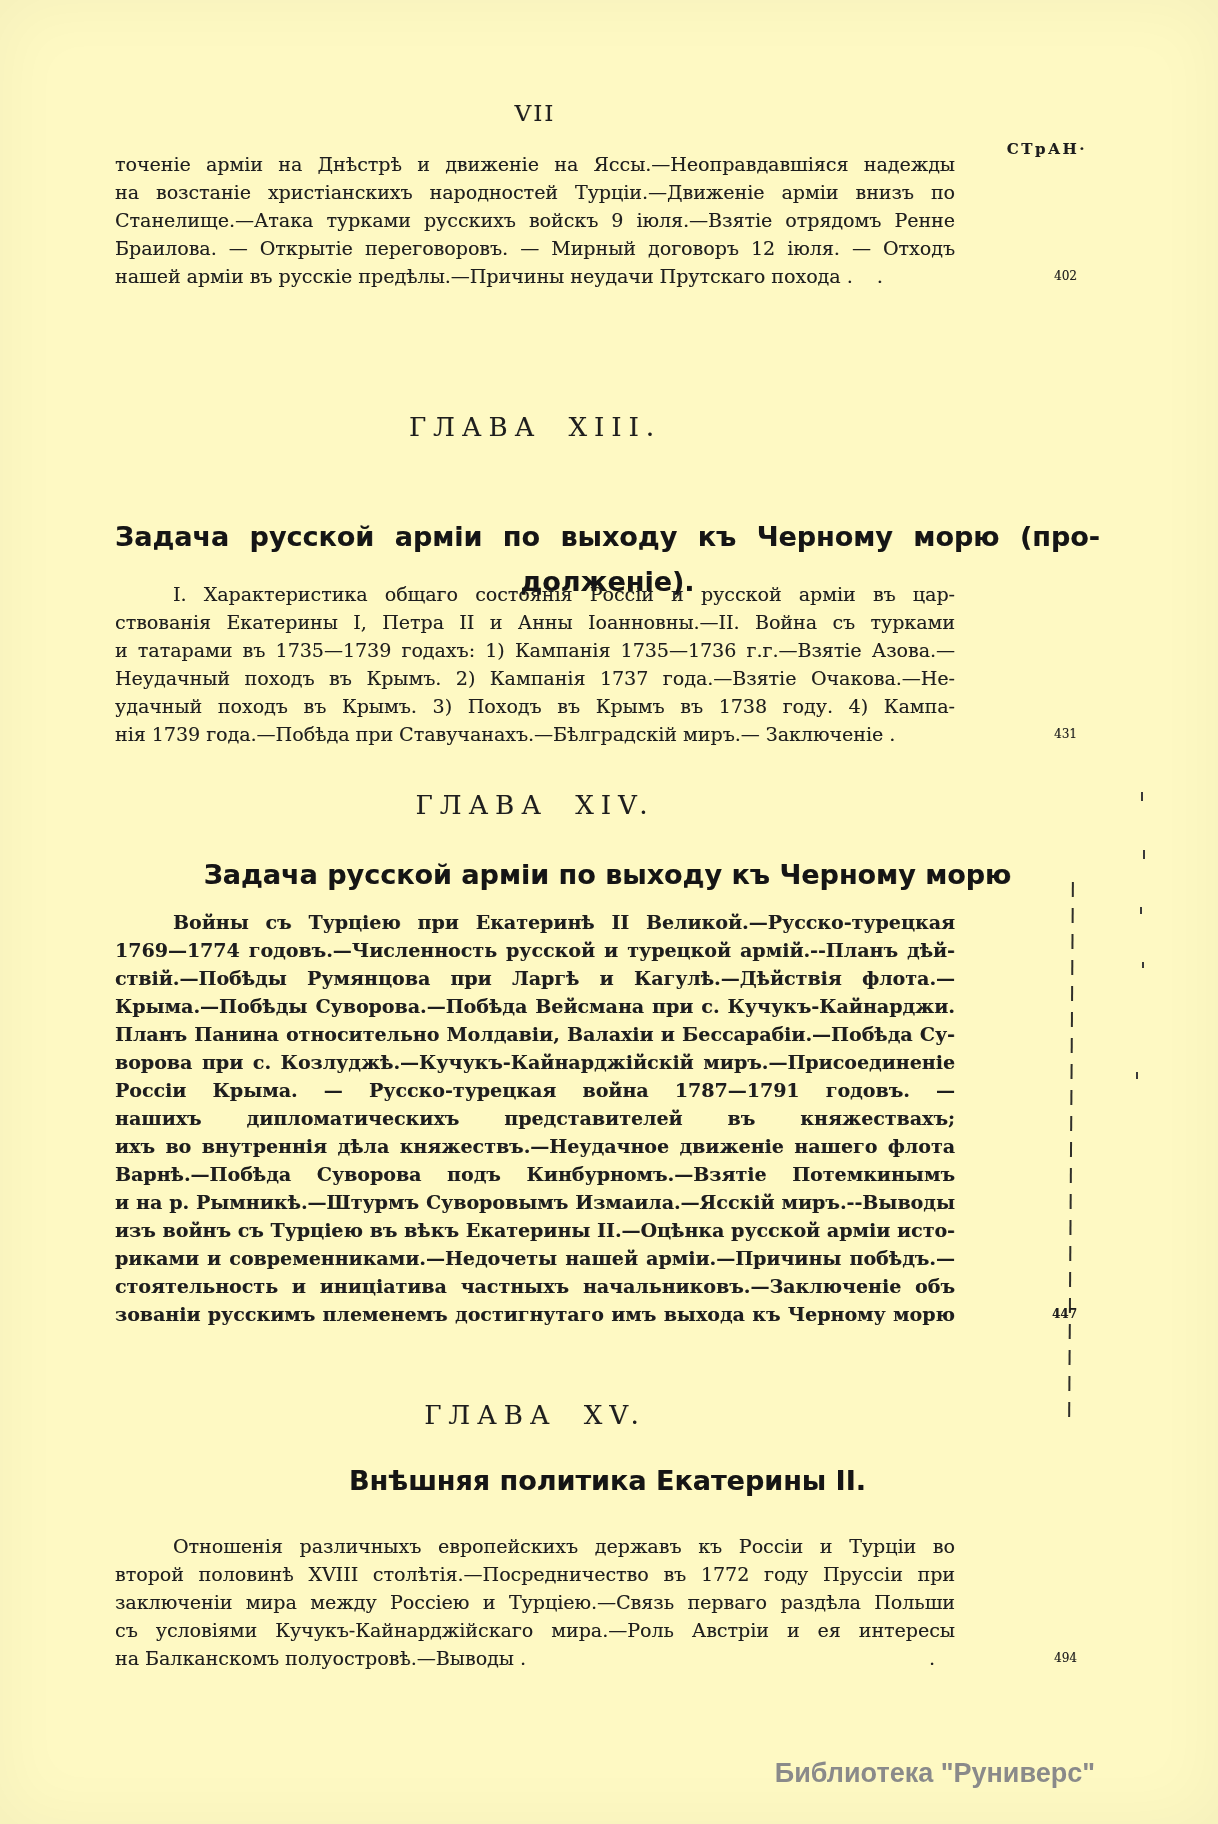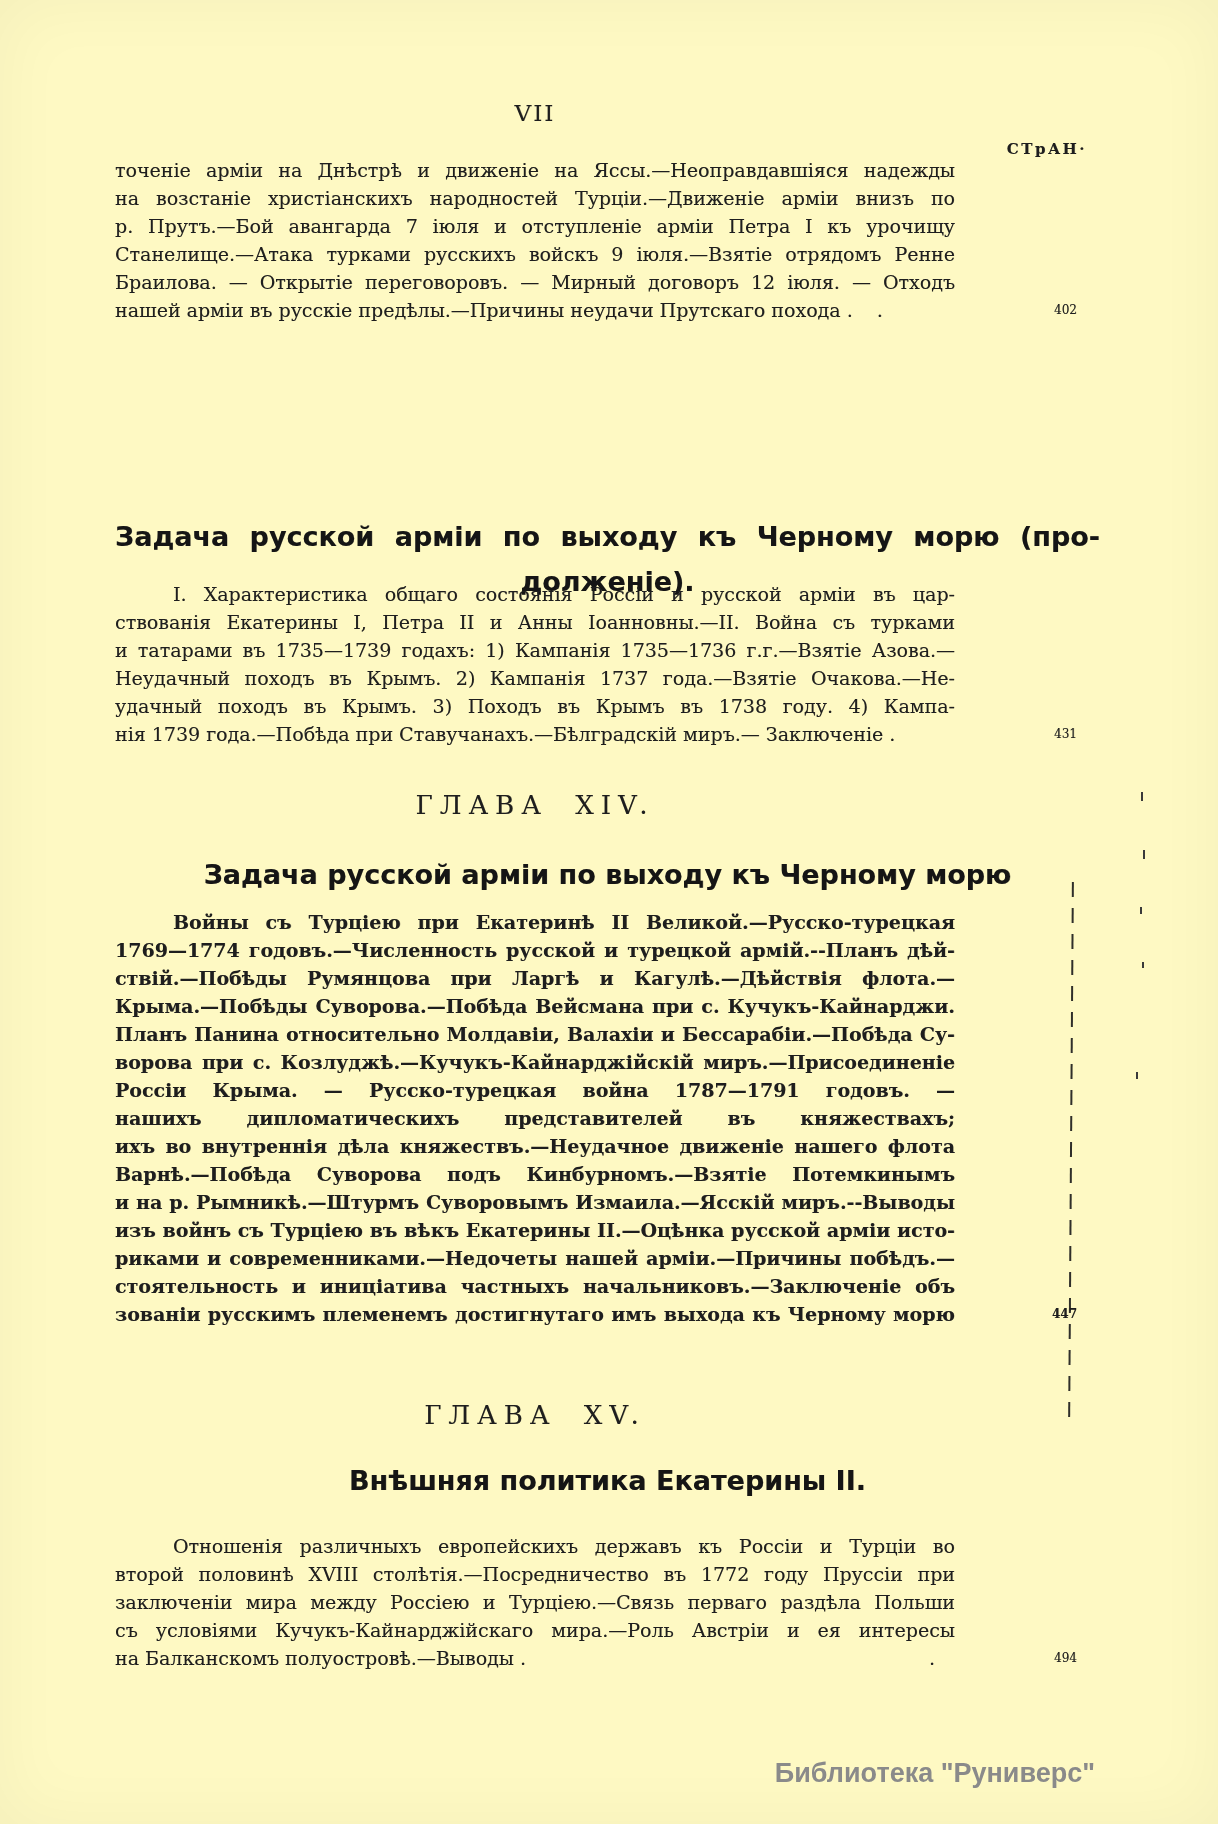--- a/index.html
+++ b/index.html
@@ -55,21 +55,21 @@
   .pagenum{
     position:absolute;right:0;bottom:0;
     height:28px;line-height:28px;font-size:12px;
   }
   .mid-dot{
     position:absolute;right:142px;bottom:0;
     height:28px;line-height:28px;font-size:19px;
   }
 
   
-  .s0-e{ top:156px; }
+  .s0-e{ top:150px; }
   .s1-h{ top:412px; } .s1-t{ top:470px;margin-top:44px; } .s1-e{ top:580px; }
   .s2-h{ top:790px; } .s2-t{ top:852px; } .s2-e{ top:908px;font-weight:bold; }
   .s3-h{ top:1400px; } .s3-t{ top:1458px; } .s3-e{ top:1532px; }
 
   
   .crease{
     position:absolute;left:1070px;top:882px;width:2px;height:540px;
     background:repeating-linear-gradient(to bottom,
       rgba(25,25,25,.9) 0 15px, transparent 15px 26px);
     transform:rotate(.4deg);
@@ -93,28 +93,28 @@
 
 <div class="page ink">
 
   <div class="folio">VII</div>
   <div class="col-header">СТрАН·</div>
 
   <section class="toc-entry s0-e">
     <div>
         <div class="toc-line">точеніе арміи на Днѣстрѣ и движеніе на Яссы.—Неоправдавшіяся надежды</div>
         <div class="toc-line">на возстаніе христіанскихъ народностей Турціи.—Движеніе арміи внизъ по</div>
-        <div class="toc-line">р. Прутъ.—Бой авангарда 7 іюля и отступленіе арміи Петра I къ урочищу</div>
         <div class="toc-line">Станелище.—Атака турками русскихъ войскъ 9 іюля.—Взятіе отрядомъ Ренне</div>
         <div class="toc-line">Браилова. — Открытіе переговоровъ. — Мирный договоръ 12 іюля. — Отходъ</div>
         <div class="toc-line">нашей арміи въ русскіе предѣлы.—Причины неудачи Прутскаго похода .&nbsp;&nbsp;&nbsp;&nbsp;.</div>
       </div>
     <div class="pagenum">402</div>
   </section>
 
+  <div class="chapter-label s1-h">ГЛАВА XIII.</div>
   <div class="chapter-title s1-t">
       <div class="title-line">Задача русской арміи по выходу къ Черному морю (про-</div>
       <div class="title-line">долженіе).</div>
     </div>
   <section class="toc-entry indent-first s1-e">
     <div>
         <div class="toc-line">I. Характеристика общаго состоянія Россіи и русской арміи въ цар-</div>
         <div class="toc-line">ствованія Екатерины I, Петра II и Анны Іоанновны.—II. Война съ турками</div>
         <div class="toc-line">и татарами въ 1735—1739 годахъ: 1) Кампанія 1735—1736 г.г.—Взятіе Азова.—</div>
         <div class="toc-line">Неудачный походъ въ Крымъ. 2) Кампанія 1737 года.—Взятіе Очакова.—Не-</div>

